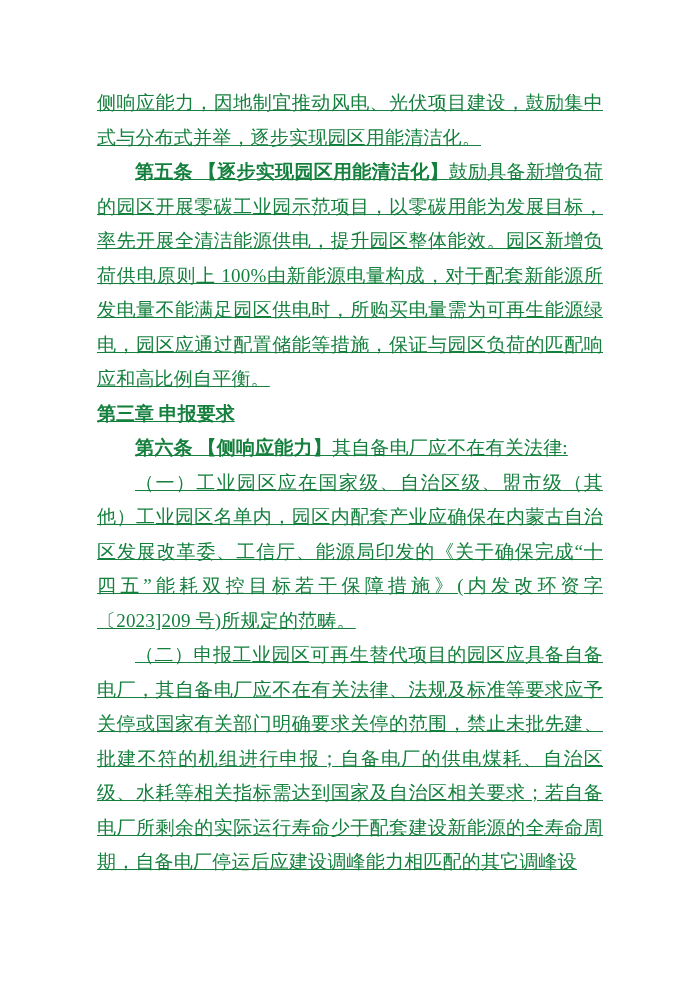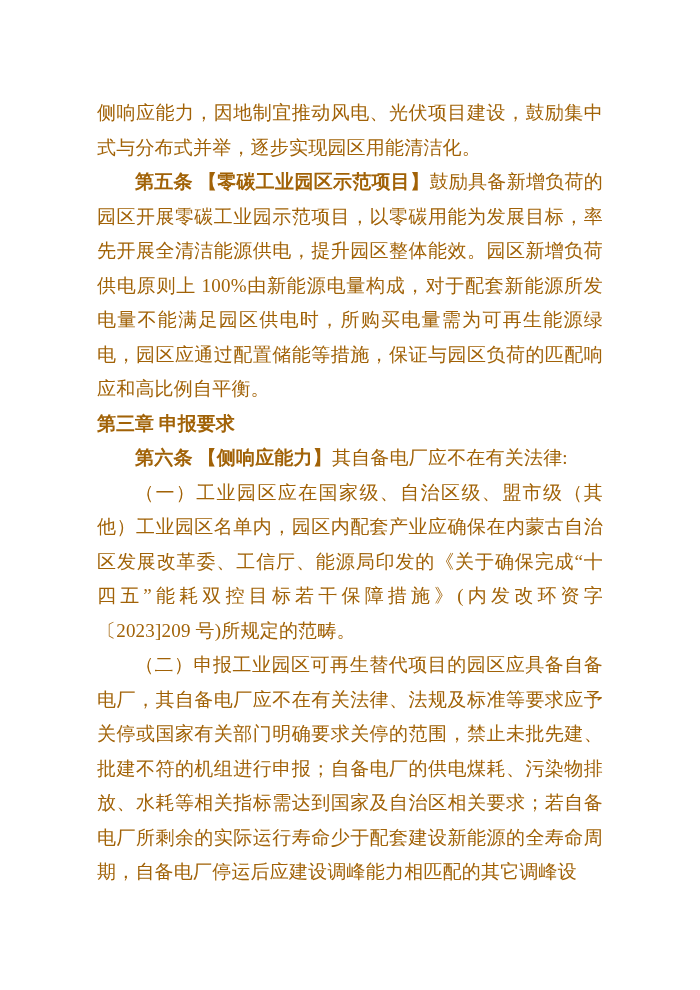--- a/index.html
+++ b/index.html
@@ -18,23 +18,24 @@
     position: absolute;
     left: 0;
     top: 0;
     width: 700px;
     height: 990px;
     background: #ffffff;
   }
   .doc-content {
     position: absolute;
     left: 97px;
-    top: 96px;
+    top: 86px;
     width: 506px;
-    color: #a16207;
+    color: #15803d;
+    text-decoration: underline;
   }
   .para {
     margin: 0;
     font-size: 19px;
     line-height: 34.5px;
     text-align: justify;
     letter-spacing: 0.2px;
   }
   .para.indent {
     text-indent: 2em;
@@ -50,24 +51,24 @@
   }
 </style>
 </head>
 <body>
 
 <div class="doc-page">
   <div class="doc-content">
 
     <p class="para"><span>侧响应能力，因地制宜推动风电、光伏项目建设，鼓励集中式与分布式并举，逐步实现园区用能清洁化。</span></p>
 
-    <p class="para indent"><span class="bold">第五条 【零碳工业园区示范项目】</span><span>鼓励具备新增负荷的园区开展零碳工业园示范项目，以零碳用能为发展目标，率先开展全清洁能源供电，提升园区整体能效。园区新增负荷供电原则上 100%由新能源电量构成，对于配套新能源所发电量不能满足园区供电时，所购买电量需为可再生能源绿电，园区应通过配置储能等措施，保证与园区负荷的匹配响应和高比例自平衡。</span></p>
+    <p class="para indent"><span class="bold">第五条 【逐步实现园区用能清洁化】</span><span>鼓励具备新增负荷的园区开展零碳工业园示范项目，以零碳用能为发展目标，率先开展全清洁能源供电，提升园区整体能效。园区新增负荷供电原则上 100%由新能源电量构成，对于配套新能源所发电量不能满足园区供电时，所购买电量需为可再生能源绿电，园区应通过配置储能等措施，保证与园区负荷的匹配响应和高比例自平衡。</span></p>
 
     <p class="chapter-heading">第三章 申报要求</p>
 
     <p class="para indent"><span class="bold">第六条 【侧响应能力】</span><span>其自备电厂应不在有关法律:</span></p>
 
     <p class="para indent"><span>（一）工业园区应在国家级、自治区级、盟市级（其他）工业园区名单内，园区内配套产业应确保在内蒙古自治区发展改革委、工信厅、能源局印发的《关于确保完成“十四五”能耗双控目标若干保障措施》(内发改环资字〔2023]209 号)所规定的范畴。</span></p>
 
-    <p class="para indent"><span>（二）申报工业园区可再生替代项目的园区应具备自备电厂，其自备电厂应不在有关法律、法规及标准等要求应予关停或国家有关部门明确要求关停的范围，禁止未批先建、批建不符的机组进行申报；自备电厂的供电煤耗、污染物排放、水耗等相关指标需达到国家及自治区相关要求；若自备电厂所剩余的实际运行寿命少于配套建设新能源的全寿命周期，自备电厂停运后应建设调峰能力相匹配的其它调峰设</span></p>
+    <p class="para indent"><span>（二）申报工业园区可再生替代项目的园区应具备自备电厂，其自备电厂应不在有关法律、法规及标准等要求应予关停或国家有关部门明确要求关停的范围，禁止未批先建、批建不符的机组进行申报；自备电厂的供电煤耗、自治区级、水耗等相关指标需达到国家及自治区相关要求；若自备电厂所剩余的实际运行寿命少于配套建设新能源的全寿命周期，自备电厂停运后应建设调峰能力相匹配的其它调峰设</span></p>
 
   </div>
 </div>
 
 </body></html>

